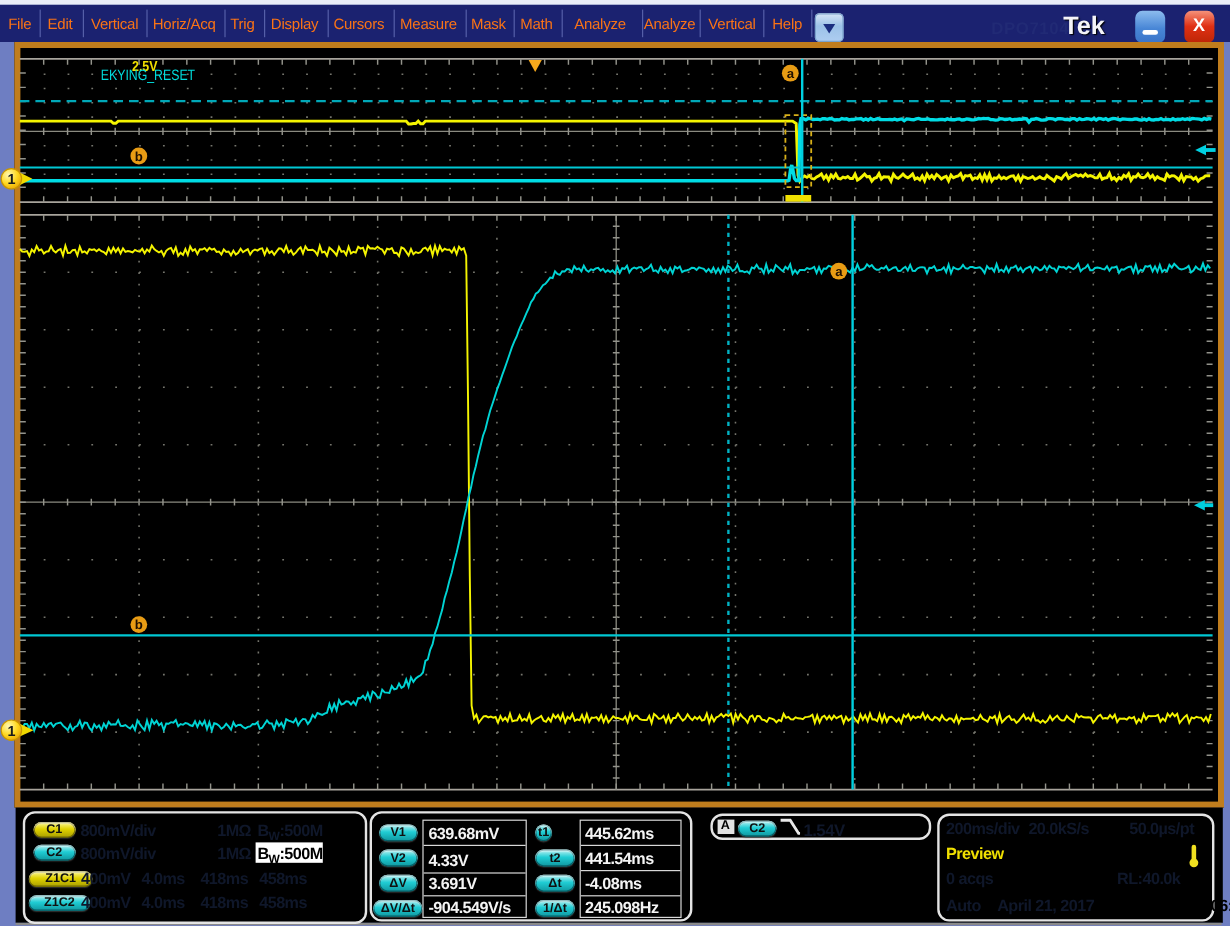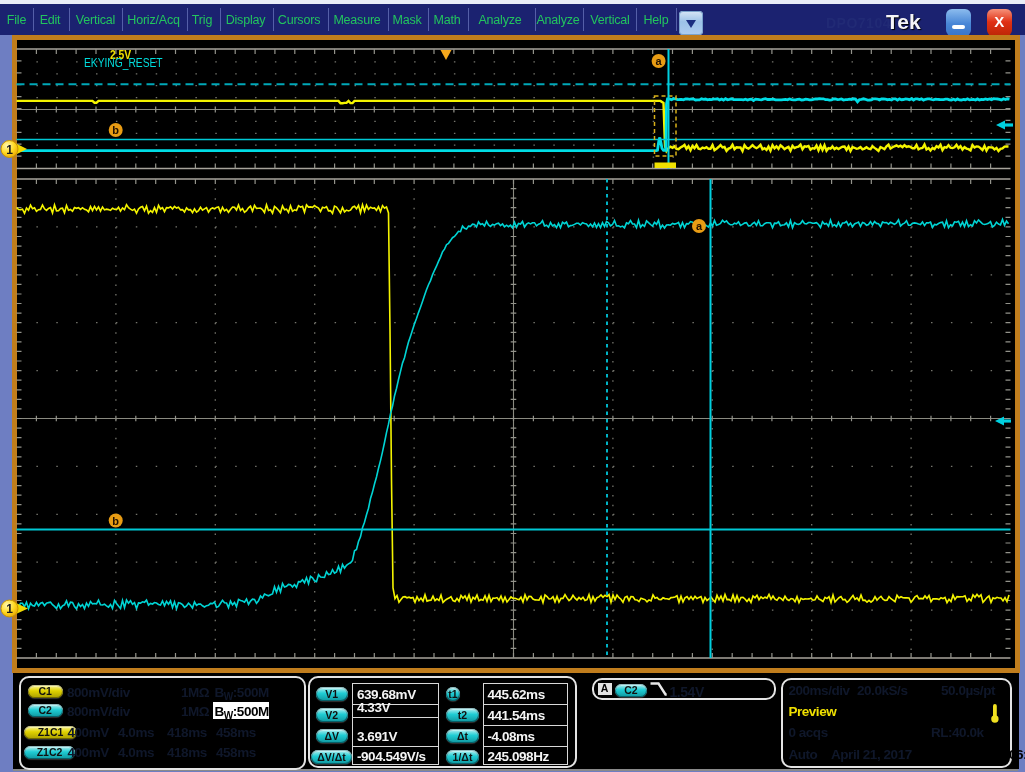--- a/index.html
+++ b/index.html
@@ -1,18 +1,18 @@
 <!DOCTYPE html>
 <html><head><meta charset="utf-8"><style>
 *{margin:0;padding:0;box-sizing:border-box}
 body{width:1025px;height:772px;position:relative;overflow:hidden;background:#6e7ec2;font-family:"Liberation Sans",sans-serif}
 .abs{position:absolute}
 #topstrip{left:0;top:0;width:1025px;height:4px;background:#e9edf8}
 #menubar{left:0;top:4px;width:1025px;height:31px;background:#1b2270}
-.mi{position:absolute;top:8.5px;transform:translateX(-50%);color:#22c55e;font-size:12.5px;letter-spacing:-0.2px;white-space:nowrap}
+.mi{position:absolute;top:8.5px;transform:translateX(-50%);color:#f97316;font-size:12.5px;letter-spacing:-0.2px;white-space:nowrap}
 .msep{position:absolute;top:4px;width:1px;height:23px;background:#555fa8}
 #ddbtn{left:679px;top:7px;width:24px;height:24px;border-radius:4px;background:linear-gradient(#d8e6f6,#9cc2e8 45%,#aecdf0);box-shadow:inset 0 0 0 1px #7aa2cc}
 #ddbtn:after{content:"";position:absolute;left:7px;top:9px;border-left:5px solid transparent;border-right:5px solid transparent;border-top:8px solid #1b2e80}
 #ghost{left:826px;top:11px;color:#212a75;font-size:14px;font-weight:bold;letter-spacing:0.5px}
 #tek{left:886px;top:6px;color:#f4f4f8;font-size:21px;font-weight:bold;text-shadow:1px 1px 1px #000}
 #minbtn{left:945.5px;top:4.5px;width:25px;height:27px;border-radius:6px;background:linear-gradient(#8cbcee,#4886d6 55%,#3a74c8)}
 #minbar{left:951.5px;top:21px;width:13px;height:4px;border-radius:2px;background:#fff}
 #closebtn{left:987px;top:4.5px;width:24.5px;height:27px;border-radius:6px;background:linear-gradient(#f6927a,#e03014 48%,#bc2606);color:#fff;font-size:15px;font-weight:bold;text-align:center;line-height:25px}
 #screen{left:12px;top:35px;width:1007.5px;height:637.5px;background:#000;border:5px solid #c07d1d}
 #status{left:13px;top:672.5px;width:1006px;height:96.7px;background:#000}
@@ -152,21 +152,21 @@
 <div class="t" style="left:167px;top:745px">418ms</div>
 <div class="t" style="left:216px;top:745px">458ms</div>
 
 <div class="panel" style="left:307.5px;top:676px;width:269px;height:92px"></div>
 <div class="pill cpill" style="left:315.5px;top:686.5px;width:32.5px;height:14px;line-height:14px">V1</div>
 <div class="pill cpill" style="left:315.5px;top:707.7px;width:32.5px;height:14px;line-height:14px">V2</div>
 <div class="pill cpill" style="left:315.5px;top:729px;width:32.5px;height:14px;line-height:14px">ΔV</div>
 <div class="pill cpill" style="left:311px;top:750px;width:41px;height:14px;line-height:14px">ΔV/Δt</div>
 <div class="vbox" style="left:352px;top:682.7px;width:86.5px;height:82.7px">
  <div class="vrow" style="top:0;height:21.2px;line-height:21.2px">639.68mV</div>
- <div class="vrow" style="top:13px;height:21.2px;line-height:21.2px">4.33V</div>
+ <div class="vrow" style="top:23px;height:21.2px;line-height:21.2px">4.33V</div>
  <div class="vrow" style="top:42.4px;height:21.2px;line-height:21.2px">3.691V</div>
  <div class="vrow" style="top:63.6px;height:19.1px;line-height:19.1px;border-bottom:none">-904.549V/s</div>
 </div>
 <div class="pill cpill" style="left:446px;top:686.5px;width:14px;height:14px;line-height:14px">t1</div>
 <div class="pill cpill" style="left:446px;top:707.7px;width:33px;height:14px;line-height:14px">t2</div>
 <div class="pill cpill" style="left:446px;top:729px;width:33px;height:14px;line-height:14px">Δt</div>
 <div class="pill cpill" style="left:446px;top:750px;width:33px;height:14px;line-height:14px">1/Δt</div>
 <div class="vbox" style="left:482.5px;top:682.7px;width:85px;height:82.7px">
  <div class="vrow" style="top:0;height:21.2px;line-height:21.2px">445.62ms</div>
  <div class="vrow" style="top:21.2px;height:21.2px;line-height:21.2px">441.54ms</div>

